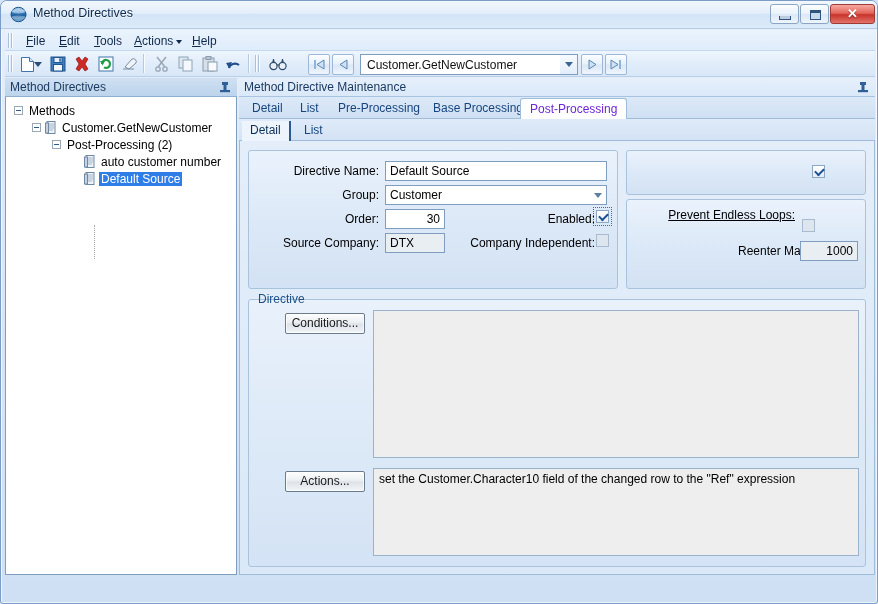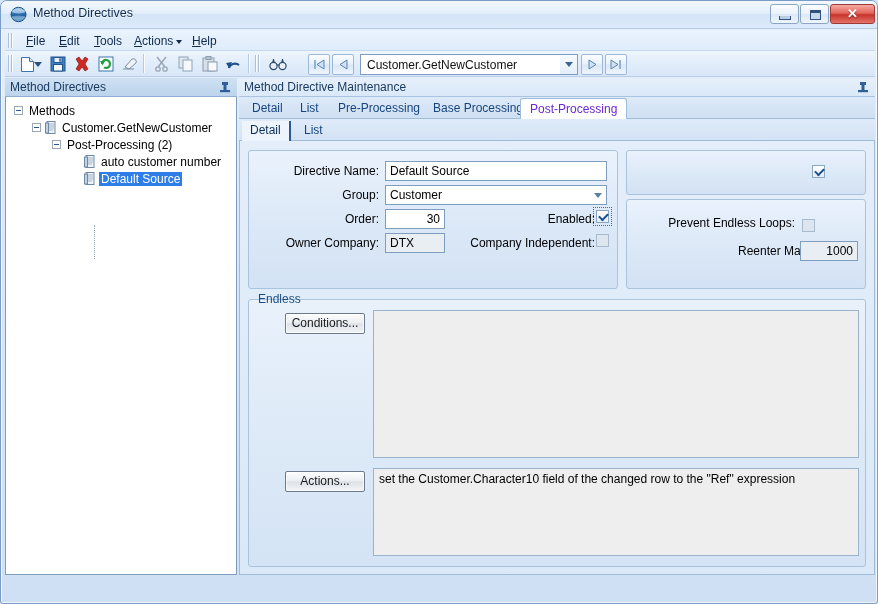--- a/index.html
+++ b/index.html
@@ -574,45 +574,45 @@
           <span class="a">
             <svg width="8" height="5" viewBox="0 0 8 5">
                 <path d="M0 0 L8 0 L4 5 Z" fill="#5b7fa6"></path>
               </svg>
           </span>
         </div>
 
         <span class="flabel" style="left:14px;  top:61px; width:116px;">Order:</span>
         <span class="ftext right" style="left:136px; top:58px; width:60px;">30</span>
 
-        <span class="flabel" style="left:0px;   top:85px; width:130px;">Owner Company:</span>
+        <span class="flabel" style="left:0px;   top:85px; width:130px;">Source Company:</span>
         <span class="ftext readonly" style="left:136px; top:82px; width:60px;">DTX</span>
 
         <span class="flabel" style="left:206px; top:61px; width:140px;">Enabled:</span>
         <span class="focusring" style="left:344px; top:56px; width:19px; height:19px;"></span>
         <span class="cbx checked" style="left:347px; top:59px;"></span>
 
         <span class="flabel" style="left:186px; top:85px; width:160px;">Company Independent:</span>
         <span class="cbx disabled" style="left:347px; top:83px;"></span>
       </div>
 
       <div class="gbox" style="left:386px; top:9px; width:240px; height:45px;">
         <span class="cbx checked" style="left:185px; top:14px;"></span>
       </div>
 
       <div class="gbox" style="left:386px; top:58px; width:240px; height:90px;">
-        <span class="flabel" style="left:10px; top:16px; width:158px;">Prevent Endless Loops:</span>
+        <span class="flabel" style="left:10px; top:8px; width:158px;text-decoration:underline;">Prevent Endless Loops:</span>
         <span class="cbx disabled" style="left:175px; top:19px;"></span>
 
         <span class="flabel" style="left:25px; top:44px; width:158px;">Reenter Max:</span>
         <span class="ftext readonly right" style="left:173px; top:41px; width:58px;">1000</span>
       </div>
 
       <div class="gbox-titled" style="left:8px; top:158px; width:618px; height:268px;">
-        <span class="gbox-title" style="left:6px; top:-8px;">Endless</span>
+        <span class="gbox-title" style="left:6px; top:-8px;">Directive</span>
 
         <span class="btn" style="left:36px; top:13px; width:80px;">Conditions...</span>
         <div class="listbox" style="left:124px; top:10px; width:486px; height:148px;">
           <div class="line"></div>
         </div>
 
         <span class="btn" style="left:36px; top:171px; width:80px;">Actions...</span>
         <div class="listbox" style="left:124px; top:168px; width:486px; height:88px;">
           <div class="line">set the Customer.Character10 field of the changed row to the "Ref" expression</div>
         </div>

